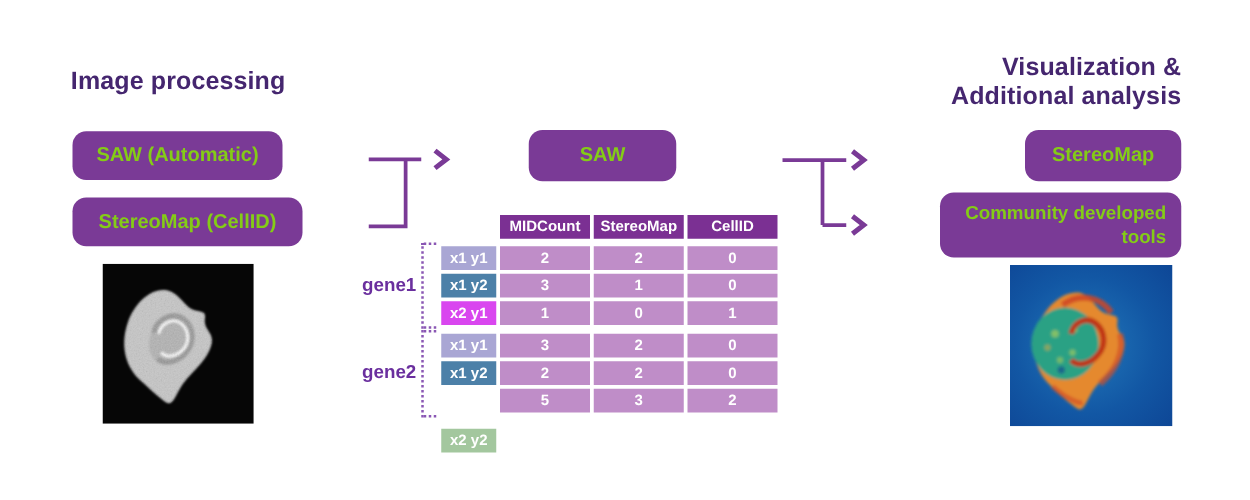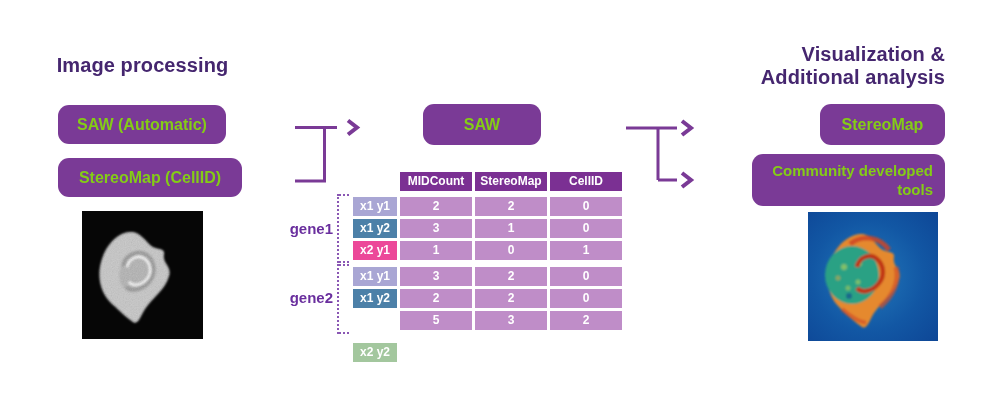--- a/index.html
+++ b/index.html
@@ -116,21 +116,21 @@
         <div class="tcell dcell">2</div>
         <div class="tcell dcell">0</div>
       </div>
       <div class="trow">
         <div class="tcell coord" style="background: rgb(76, 128, 168);">x1 y2</div>
         <div class="tcell dcell">3</div>
         <div class="tcell dcell">1</div>
         <div class="tcell dcell">0</div>
       </div>
       <div class="trow group-end">
-        <div class="tcell coord" style="background: #ec4899;">x2 y1</div>
+        <div class="tcell coord" style="background: #d946ef;">x2 y1</div>
         <div class="tcell dcell">1</div>
         <div class="tcell dcell">0</div>
         <div class="tcell dcell">1</div>
       </div>
       <div class="trow">
         <div class="tcell coord" style="background: rgb(169, 166, 212);">x1 y1</div>
         <div class="tcell dcell">3</div>
         <div class="tcell dcell">2</div>
         <div class="tcell dcell">0</div>
       </div>

